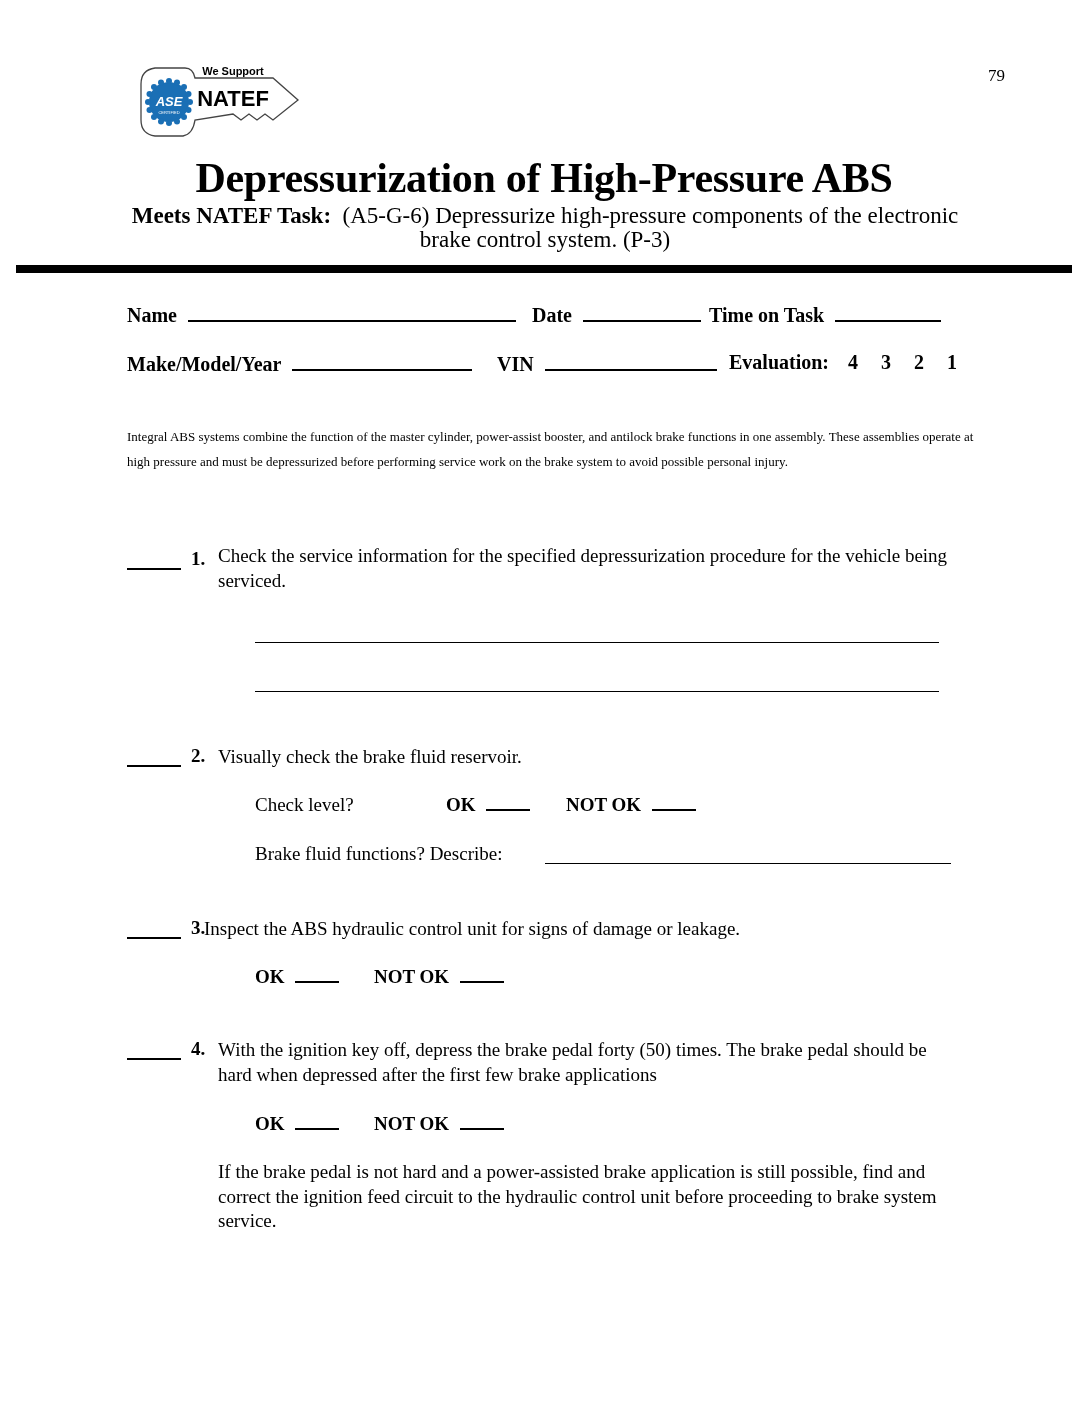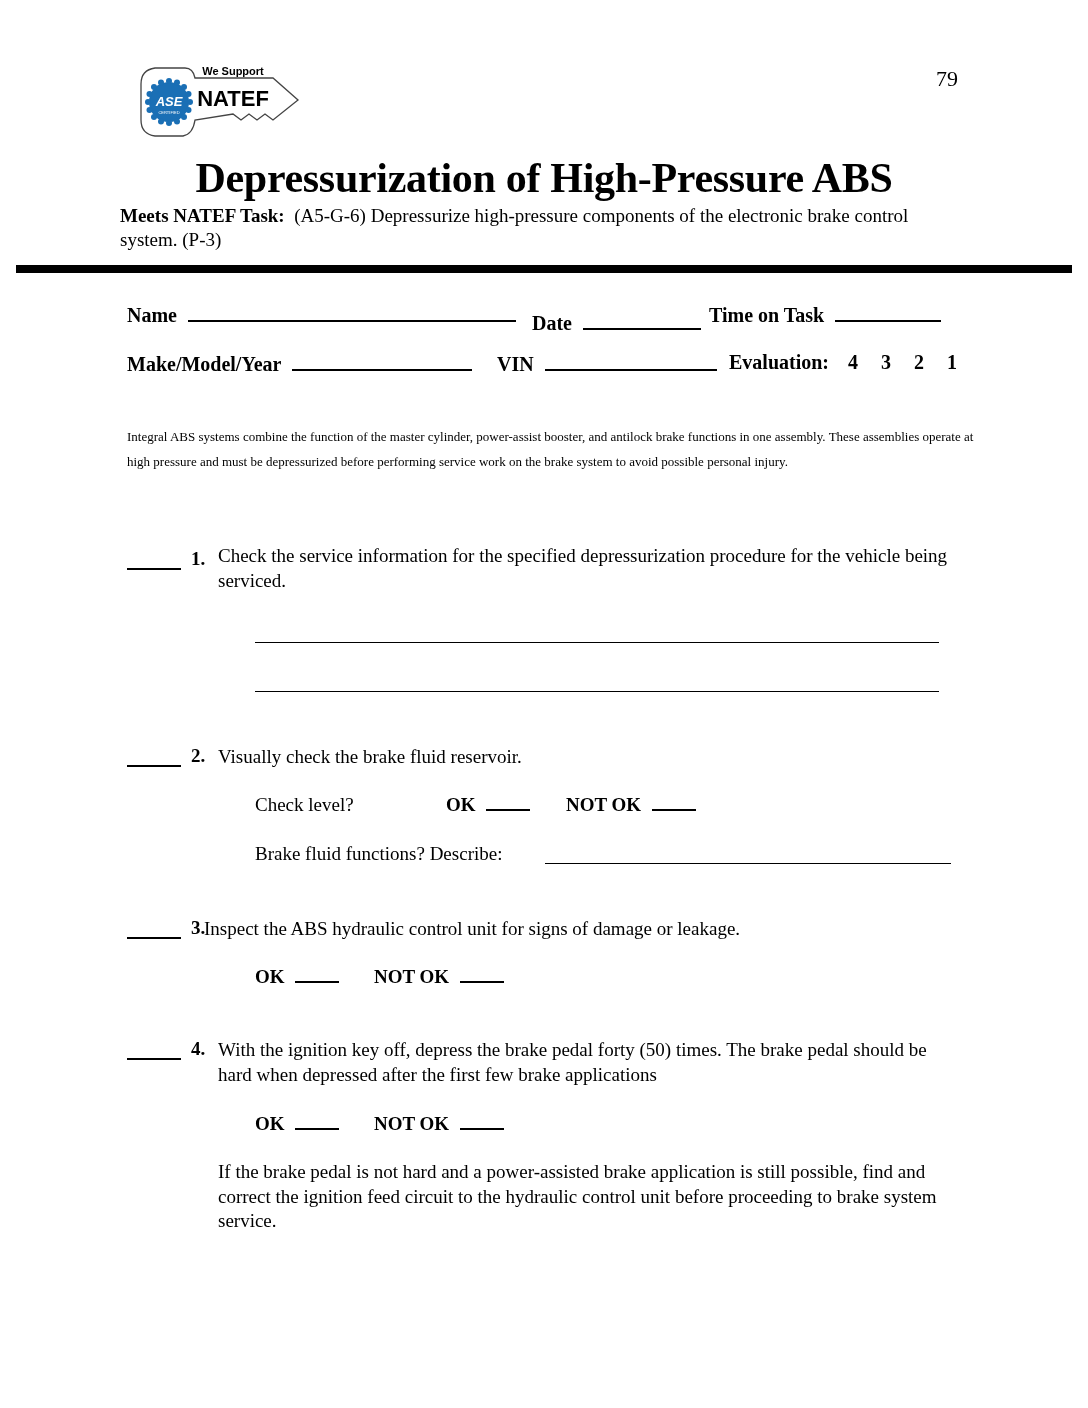--- a/index.html
+++ b/index.html
@@ -2,28 +2,28 @@
 <html><head>
   <meta charset="utf-8">
   <style>
     html, body { margin: 0; padding: 0; background: #ffffff; }
     body {
       width: 1088px; height: 1408px; position: relative; overflow: hidden;
       font-family: "Liberation Serif", "DejaVu Serif", serif; color: #000;
     }
     .abs { position: absolute; }
     .logo { left: 133px; top: 62px; width: 170px; height: 80px; }
-    .page-num { left: 936px; top: 66px; font-size: 22px; }
+    .page-num { left: 988px; top: 66px; font-size: 17px; }
     .title {
       left: 0; width: 1088px; top: 154px; text-align: center;
       font-size: 42px; font-weight: bold; letter-spacing: -0.3px;
     }
     .task {
-      left: 120px; width: 850px; top: 204px; text-align: left;
-      font-size: 19px; line-height: 24px;
+      left: 120px; width: 850px; top: 204px; text-align: center;
+      font-size: 23px; line-height: 24px;
     }
     .task b { font-weight: bold; }
     .rule { left: 16px; width: 1056px; top: 265px; height: 8px; background: #000; }
     .fieldrow { font-size: 20px; font-weight: bold; white-space: nowrap; }
     .blank { display: inline-block; border-bottom: 2px solid #000; height: 18px; vertical-align: baseline; }
     .para { left: 127px; width: 850px; top: 425px; font-size: 13px; line-height: 24.5px; }
     .step-blank { width: 54px; border-bottom: 2px solid #000; height: 0; }
     .step-num { font-size: 19px; font-weight: bold; }
     .step-text { font-size: 19px; line-height: 24.5px; }
     .line { border-bottom: 1.5px solid #000; height: 0; }
@@ -72,21 +72,21 @@
   <b>Meets NATEF Task:</b>&nbsp;
   <span>(A5-G-6) Depressurize high-pressure components of the electronic brake control system. (P-3)</span>
 </div>
 
 <div class="abs rule"></div>
 
 <div class="abs fieldrow" style="left:127px; top:302px;">
   <span>Name</span>
   <span class="blank" style="width:328px; margin-left:6px;"></span>
 </div>
-<div class="abs fieldrow" style="left:532px; top:310px;">
+<div class="abs fieldrow" style="left:532px; top:302px;">
   <span>Date</span>
   <span class="blank" style="width:118px; margin-left:6px;"></span>
 </div>
 <div class="abs fieldrow" style="left:709px; top:302px;">
   <span>Time on Task</span>
   <span class="blank" style="width:106px; margin-left:6px;"></span>
 </div>
 
 <div class="abs fieldrow" style="left:127px; top:351px;">
   <span>Make/Model/Year</span>

